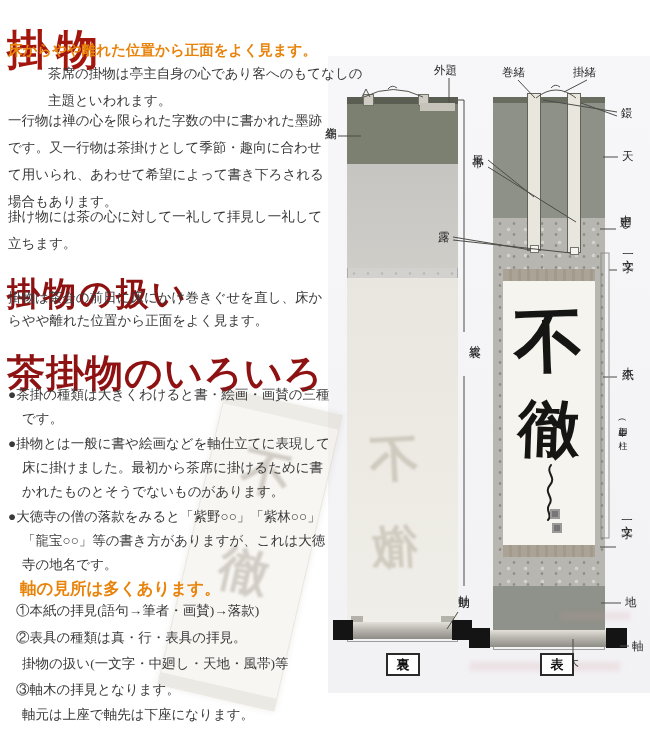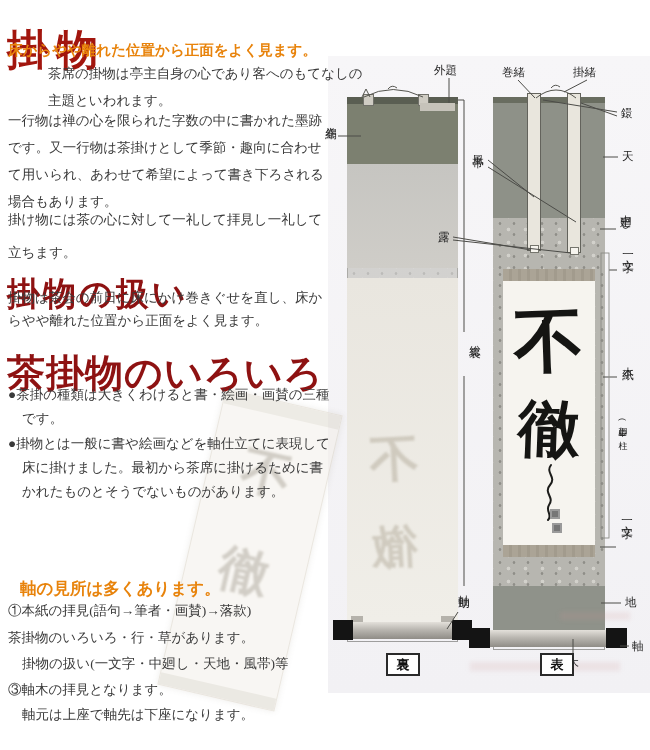--- a/index.html
+++ b/index.html
@@ -7,29 +7,29 @@
   }
   html,body{margin:0;padding:0;background:#fff;}
   #canvas{position:relative;width:650px;height:750px;background:#fff;overflow:hidden;
           font-family:"Liberation Serif","DejaVu Serif",serif;}
   .abs{position:absolute;}
   
   .title{left:7px;top:-6px;font-size:42px;font-weight:bold;color:var(--title-red,#a2160e);
          letter-spacing:7px;z-index:2;}
   .lead{left:8px;top:41px;width:324px;font-size:14.5px;font-weight:bold;color:var(--accent-orange,#e8830b);z-index:2;}
   .para{left:8px;width:321px;font-size:13.5px;line-height:27px;color:var(--body-text,#3a3a3a);z-index:2;}
-  .p1{top:60px;margin-left:40px;} .p2{top:107px;} .p3{top:203px;line-height:33px;}
+  .p1{top:60px;margin-left:40px;} .p2{top:107px;} .p3{top:203px;line-height:27px;}
   .h2{left:7px;top:245px;font-size:33px;font-weight:bold;color:var(--heading-red,#8e1212);letter-spacing:3px;z-index:2;}
   .s1body{top:287px;line-height:22.5px;}
   .h3{left:7px;top:316px;font-size:38px;font-weight:bold;color:var(--heading-red,#8e1212);letter-spacing:1px;z-index:2;}
   .bullets{left:8px;top:383px;width:323px;z-index:2;}
   .bullets div{font-size:13.5px;line-height:24px;color:var(--body-text,#3a3a3a);
                padding-left:14px;text-indent:-14px;margin-bottom:1px;}
   .lead2{left:20px;top:578px;font-size:16.5px;font-weight:bold;color:var(--accent-orange,#e8830b);z-index:2;}
-  .note{left:8px;width:322px;font-size:13.5px;color:var(--body-text,#3a3a3a);z-index:2;}
+  .note{left:16px;width:322px;font-size:13.5px;color:var(--body-text,#3a3a3a);z-index:2;}
   .n0{top:602px;} .n1{top:629px;} .n2{top:655px;left:22px;} .n3{top:681px;} .n4{top:706px;left:22px;}
   
   .watermark{left:190px;top:398px;width:118px;height:302px;transform:rotate(13deg);
              opacity:.5;z-index:0;background:#f3efe8;border:1px solid #d6cfc2;
              box-shadow:0 0 6px rgba(120,110,90,.25);}
   .wm-top{left:0;top:0;width:100%;height:14px;background:#ddd8cd;}
   .wm-bot{left:0;bottom:0;width:100%;height:12px;background:#d9d4c9;}
   .wm-char{left:28px;width:60px;text-align:center;font-size:50px;font-weight:bold;
            color:#a59d8e;filter:blur(1px);}
   
@@ -81,25 +81,26 @@
   <div class="abs para p2">一行物は禅の心を限られた字数の中に書かれた墨跡です。又一行物は茶掛けとして季節・趣向に合わせて用いられ、あわせて希望によって書き下ろされる場合もあります。</div>
   <div class="abs para p3">掛け物には茶の心に対して一礼して拝見し一礼して立ちます。</div>
 
   <h2 class="abs h2">掛物の扱い</h2>
   <div class="abs para s1body">掛物は茶会の前日に床にかけ巻きぐせを直し、床からやや離れた位置から正面をよく見ます。</div>
 
   <h2 class="abs h3">茶掛物のいろいろ</h2>
   <div class="abs bullets">
     <div>●茶掛の種類は大きくわけると書・絵画・画賛の三種です。</div>
     <div>●掛物とは一般に書や絵画などを軸仕立てに表現して床に掛けました。最初から茶席に掛けるために書かれたものとそうでないものがあります。</div>
+    <div>●大徳寺の僧の落款をみると「紫野○○」「紫林○○」「龍宝○○」等の書き方がありますが、これは大徳寺の地名です。</div>
   </div>
 
   <div class="abs lead2">軸の見所は多くあります。</div>
   <div class="abs note n0">①本紙の拝見(語句→筆者・画賛)→落款)</div>
-  <div class="abs note n1">茶掛物のいろいろ・行・草があります。</div>
+  <div class="abs note n1">②表具の種類は真・行・表具の拝見。</div>
   <div class="abs note n2">掛物の扱い(一文字・中廻し・天地・風帯)等</div>
   <div class="abs note n3">③軸木の拝見となります。</div>
   <div class="abs note n4">軸元は上座で軸先は下座になります。</div>
 
   <div class="abs scroll back edge">
     <div class="abs" style="left:0;top:0;width:111px;height:7px;background:#5a5e52;"></div>
     <div class="abs" style="left:0;top:7px;width:111px;height:60px;background:#7c8070;"></div>
     <div class="abs" style="left:0;top:67px;width:111px;height:104px;background:linear-gradient(180deg,#c6c5c1,#cfcdc8);"></div>
     <div class="abs pattern-a" style="left:0;top:171px;width:111px;height:10px;opacity:.55;"></div>
     <div class="abs" style="left:0;top:181px;width:111px;height:344px;background:linear-gradient(180deg,#e9e6df,#f0eee8);">

